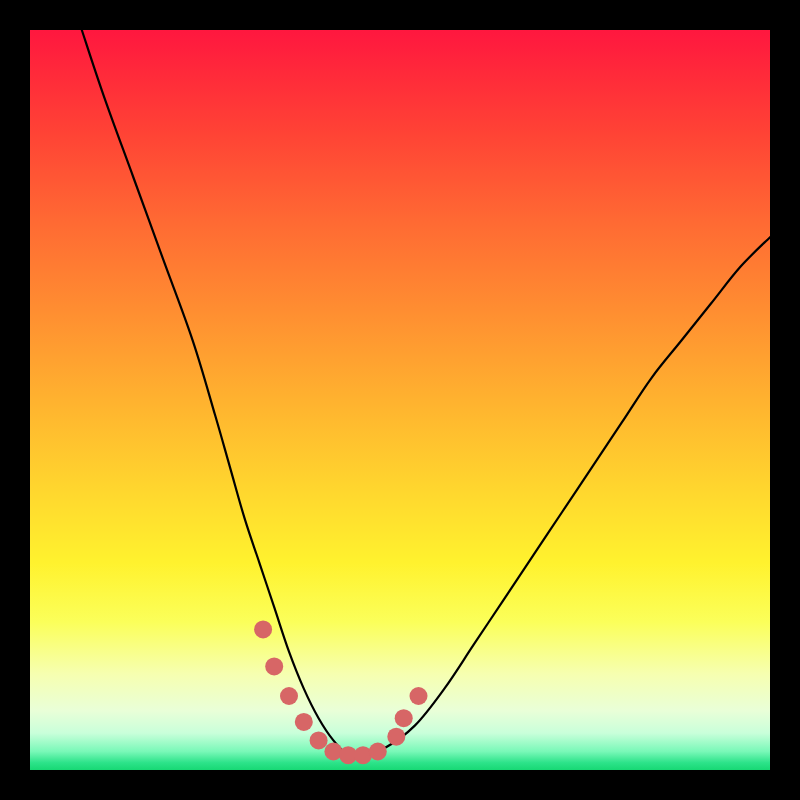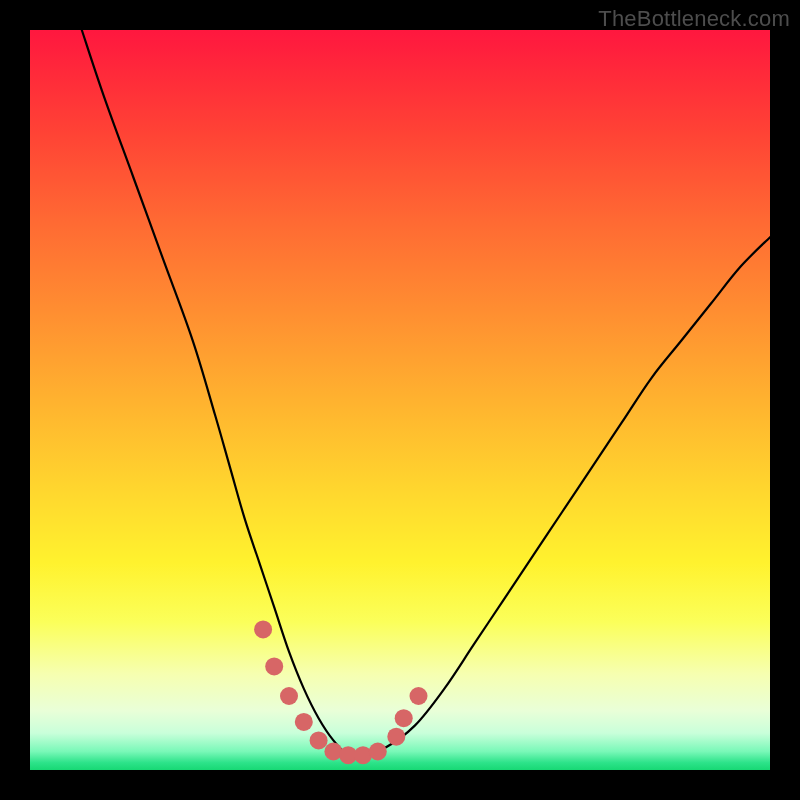--- a/index.html
+++ b/index.html
@@ -61,21 +61,20 @@
     width: 740px;
     height: 740px;
     overflow: visible;
   }
 </style>
 </head>
 <body>
 
 <div class="frame">
 
-  <div class="watermark">TheBottleneck.com</div>
 
   <div class="plot">
     <svg class="curve" viewBox="0 0 740 740">
       <path id="curve-path" fill="none" stroke="#000" stroke-width="2.2" stroke-linecap="round" stroke-linejoin="round" d="M 51.80 0.00 C 55.80 11.99, 64.68 39.96, 74.00 66.60 C 83.32 93.24, 92.94 118.70, 103.60 148.00 C 114.26 177.30, 122.54 200.10, 133.20 229.40 C 143.86 258.70, 153.48 282.83, 162.80 310.80 C 172.12 338.77, 178.34 362.16, 185.00 384.80 C 191.66 407.44, 194.47 417.95, 199.80 436.60 C 205.13 455.25, 209.27 471.08, 214.60 488.40 C 219.93 505.72, 224.07 516.82, 229.40 532.80 C 234.73 548.78, 238.87 561.22, 244.20 577.20 C 249.53 593.18, 253.67 606.95, 259.00 621.60 C 264.33 636.25, 268.47 646.61, 273.80 658.60 C 279.13 670.59, 283.27 678.88, 288.60 688.20 C 293.93 697.52, 298.07 703.74, 303.40 710.40 C 308.73 717.06, 312.87 722.54, 318.20 725.20 C 323.53 727.86, 326.34 726.53, 333.00 725.20 C 339.66 723.87, 345.88 723.13, 355.20 717.80 C 364.52 712.47, 374.14 706.26, 384.80 695.60 C 395.46 684.94, 403.74 673.25, 414.40 658.60 C 425.06 643.95, 433.34 630.18, 444.00 614.20 C 454.66 598.22, 462.94 585.78, 473.60 569.80 C 484.26 553.82, 492.54 541.38, 503.20 525.40 C 513.86 509.42, 522.14 496.98, 532.80 481.00 C 543.46 465.02, 551.74 452.58, 562.40 436.60 C 573.06 420.62, 581.34 408.18, 592.00 392.20 C 602.66 376.22, 610.94 362.45, 621.60 347.80 C 632.26 333.15, 640.54 324.12, 651.20 310.80 C 661.86 297.48, 670.14 287.12, 680.80 273.80 C 691.46 260.48, 699.74 248.79, 710.40 236.80 C 721.06 224.81, 734.67 212.53, 740.00 207.20"></path>
       <g id="marker-group">
           <circle cx="233.10" cy="599.40" r="9" fill="#d76666"></circle>
           <circle cx="244.20" cy="636.40" r="9" fill="#d76666"></circle>
           <circle cx="259.00" cy="666.00" r="9" fill="#d76666"></circle>
           <circle cx="273.80" cy="691.90" r="9" fill="#d76666"></circle>
           <circle cx="288.60" cy="710.40" r="9" fill="#d76666"></circle>

